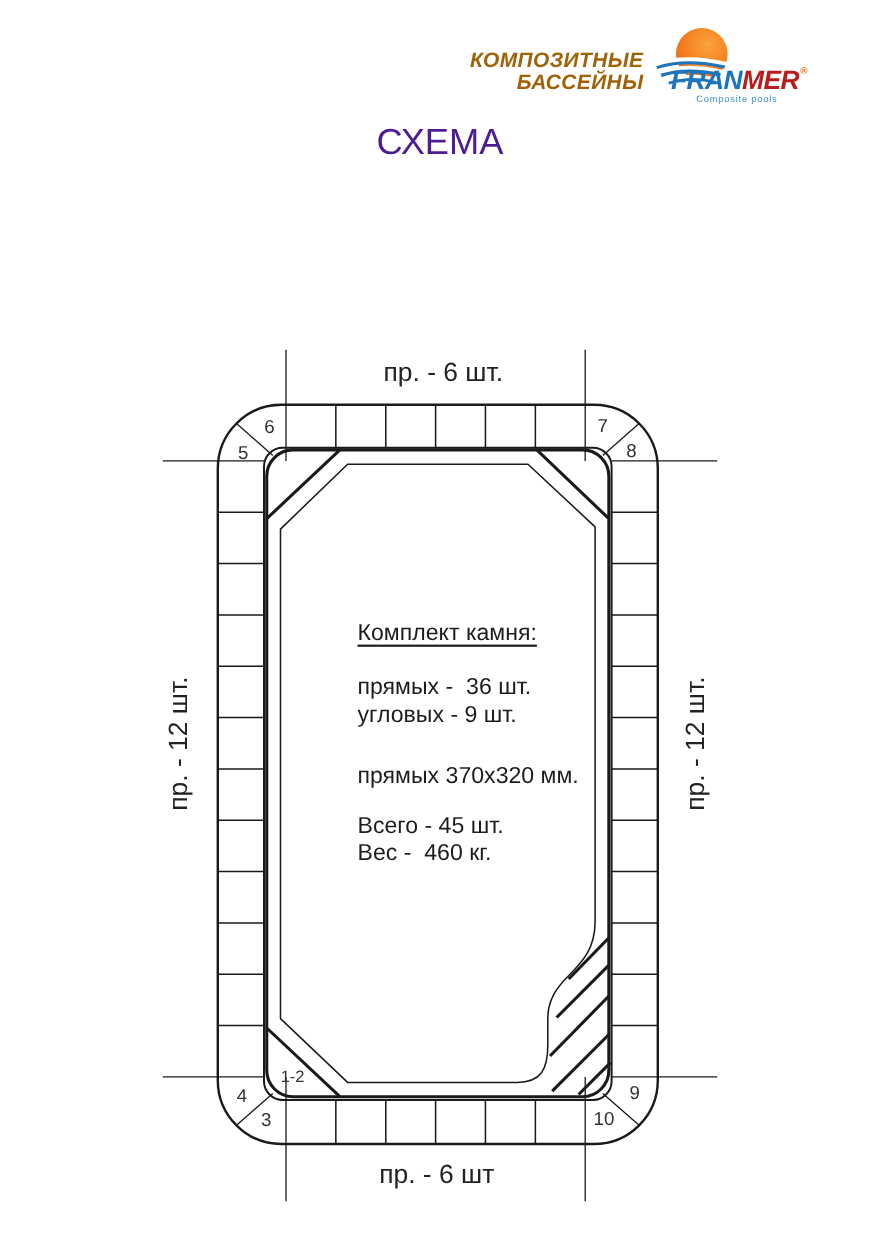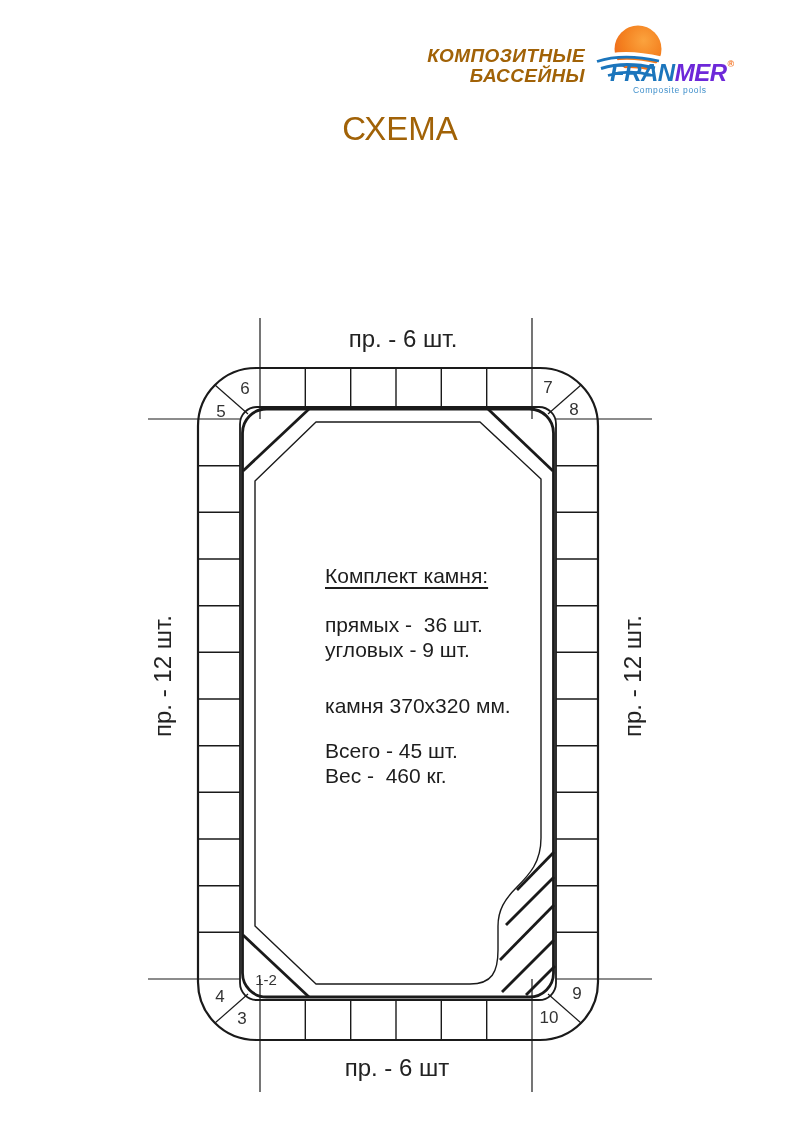--- a/index.html
+++ b/index.html
@@ -17,32 +17,32 @@
     white-space:nowrap;
   }
   .brand-line.l1 { top:45px; }
   .brand-line.l2 { top:65px; }
 
   .franmer {
     position:absolute; left:610px; top:59px; font-size:24px; font-weight:bold;
     font-style:italic; letter-spacing:-0.5px; white-space:nowrap;
   }
   .franmer .fran { color:#1B75BC; }
-  .franmer .mer  { color:#6d28d9; }
+  .franmer .mer  { color:#b91c1c; }
   .franmer .reg  { color:#F4711F; font-size:9px; font-style:normal;
                    vertical-align:14px; margin-left:1px; }
   .tagline {
     position:absolute; left:633px; top:85px; font-size:8.5px; color:#4090CB;
     letter-spacing:.7px; white-space:nowrap;
   }
 
   
   .title {
     position:absolute; top:110px; left:0; width:800px; text-align:center;
-    color:#a16207; font-size:33px; line-height:37px;
+    color:#4c1d95; font-size:33px; line-height:37px;
   }
 
   
   .side-label { position:absolute; font-size:24px; color:#222; white-space:nowrap; }
   .lbl-top    { left:264px; top:325px; width:278px; text-align:center; }
   .lbl-bottom { left:258px; top:1054px; width:278px; text-align:center; }
   .lbl-left   { left:163px; top:676px; transform:translate(-50%,-50%) rotate(-90deg); }
   .lbl-right  { left:633px; top:676px; transform:translate(-50%,-50%) rotate(-90deg); }
 
   .num {
@@ -191,15 +191,15 @@
 <div class="num" style="left:574px; top:410px;">8</div>
 <div class="num small" style="left:266px; top:979px;">1-2</div>
 <div class="num" style="left:220px; top:997px;">4</div>
 <div class="num" style="left:242px; top:1019px;">3</div>
 <div class="num" style="left:577px; top:994px;">9</div>
 <div class="num" style="left:549px; top:1018px;">10</div>
 
 <div class="info-line info-heading" style="top:564px;">Комплект камня:</div>
 <div class="info-line" style="top:613px;">прямых -  36 шт.</div>
 <div class="info-line" style="top:638px;">угловых - 9 шт.</div>
-<div class="info-line" style="top:694px;">камня 370х320 мм.</div>
+<div class="info-line" style="top:694px;">прямых 370х320 мм.</div>
 <div class="info-line" style="top:739px;">Всего - 45 шт.</div>
 <div class="info-line" style="top:764px;">Вес -  460 кг.</div>
 
 </body></html>

